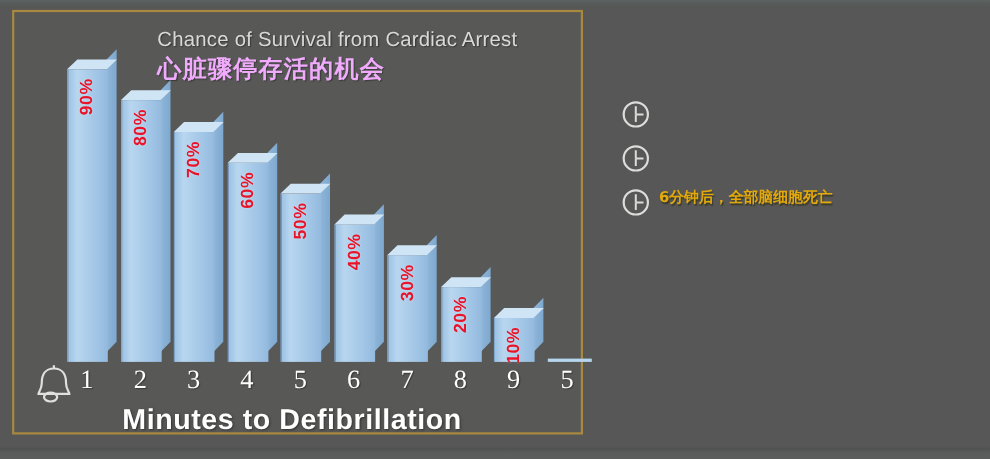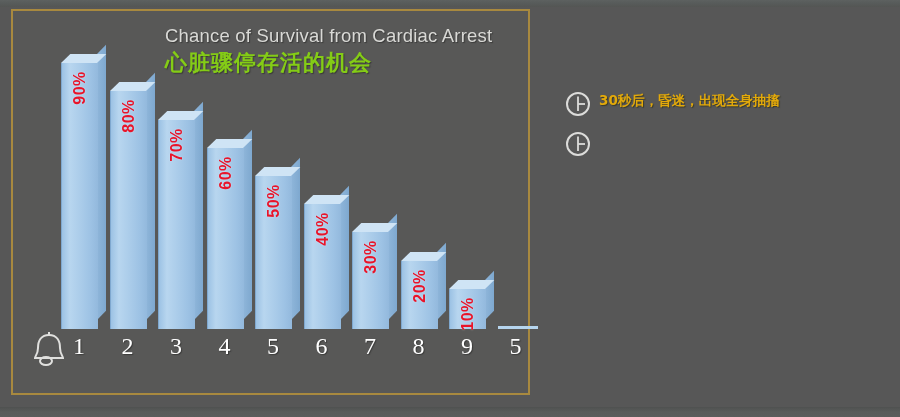--- a/index.html
+++ b/index.html
@@ -16,32 +16,32 @@
     background:linear-gradient(180deg,#4f5150 0%,#5a5c5b 50%,#5b5d5c 100%);}
 
   
   #chart-panel{
     position:absolute;left:11px;top:9px;width:519px;height:386px;
     background:#585857;
     border:2px solid #a8893f;
     box-sizing:border-box;
   }
   #chart-title-block{
-    position:absolute;left:152px;top:14px;width:372px;
+    position:absolute;left:130px;top:14px;width:372px;
     text-align:left;
     pointer-events:none;
   }
   #title-en{
     color:#d9d9d6;font-size:18.5px;letter-spacing:.2px;
     font-family:"Liberation Sans", sans-serif;
     text-shadow:1px 1px 1px #3a3a39;
     white-space:nowrap;
   }
   #title-zh{
-    color:#84cc16;font-size:22px;margin-top:1px;letter-spacing:1px;
+    color:#f0abfc;font-size:22px;margin-top:1px;letter-spacing:1px;
     font-family:"DejaVu Sans", sans-serif;font-weight:600;
     text-shadow:1px 1px 1px #3a3a39;
     white-space:nowrap;
   }
 
   
   #plot{
     position:absolute;left:6px;top:18px;width:505px;height:300px;
   }
   .bar-slot{
@@ -219,42 +219,51 @@
       <div class="tick" style="left: 135px;">3</div>
       <div class="tick" style="left: 183.5px;">4</div>
       <div class="tick" style="left: 232px;">5</div>
       <div class="tick" style="left: 280.5px;">6</div>
       <div class="tick" style="left: 329px;">7</div>
       <div class="tick" style="left: 377.5px;">8</div>
       <div class="tick" style="left: 426px;">9</div>
       <div class="tick" style="left: 474.5px;">5</div>
     </div>
 
+  <div id="axis-caption">Minutes to  Defibrillation</div>
 
   <div id="bell-icon">
     <svg viewBox="0 0 44 40" width="44" height="40">
       <path d="M22 6 C14 6 11 12 11 19 C11 25 8 27 8 29 L36 29 C36 27 33 25 33 19 C33 12 30 6 22 6 Z" fill="none" stroke="#e0e0de" stroke-width="2"></path>
       <line x1="22" y1="3" x2="22" y2="6" stroke="#e0e0de" stroke-width="2"></line>
       <ellipse cx="19" cy="32" rx="6" ry="4" fill="none" stroke="#e0e0de" stroke-width="2"></ellipse>
     </svg>
   </div>
 
 </div>
 
 <div id="info-list">
     <div class="info-row">
       <span class="clock-wrap"><svg viewBox="0 0 30 30" width="30" height="30">
           <circle cx="15" cy="15" r="11" fill="none" stroke="#dcdcda" stroke-width="2"></circle>
           <line x1="15" y1="15" x2="15" y2="7.5" stroke="#dcdcda" stroke-width="1.8"></line>
           <line x1="15" y1="15" x2="22" y2="15" stroke="#dcdcda" stroke-width="1.8"></line>
           <line x1="15" y1="15" x2="15" y2="22" stroke="#dcdcda" stroke-width="1.8"></line>
         </svg></span>
-      <span class="info-text">30秒后，昏迷，出现全身抽搐</span>
     </div>
     <div class="info-row">
       <span class="clock-wrap"><svg viewBox="0 0 30 30" width="30" height="30">
           <circle cx="15" cy="15" r="11" fill="none" stroke="#dcdcda" stroke-width="2"></circle>
           <line x1="15" y1="15" x2="15" y2="7.5" stroke="#dcdcda" stroke-width="1.8"></line>
           <line x1="15" y1="15" x2="22" y2="15" stroke="#dcdcda" stroke-width="1.8"></line>
           <line x1="15" y1="15" x2="15" y2="22" stroke="#dcdcda" stroke-width="1.8"></line>
         </svg></span>
     </div>
+    <div class="info-row">
+      <span class="clock-wrap"><svg viewBox="0 0 30 30" width="30" height="30">
+          <circle cx="15" cy="15" r="11" fill="none" stroke="#dcdcda" stroke-width="2"></circle>
+          <line x1="15" y1="15" x2="15" y2="7.5" stroke="#dcdcda" stroke-width="1.8"></line>
+          <line x1="15" y1="15" x2="22" y2="15" stroke="#dcdcda" stroke-width="1.8"></line>
+          <line x1="15" y1="15" x2="15" y2="22" stroke="#dcdcda" stroke-width="1.8"></line>
+        </svg></span>
+      <span class="info-text">6分钟后，全部脑细胞死亡</span>
+    </div>
   </div>
 
 </body></html>

